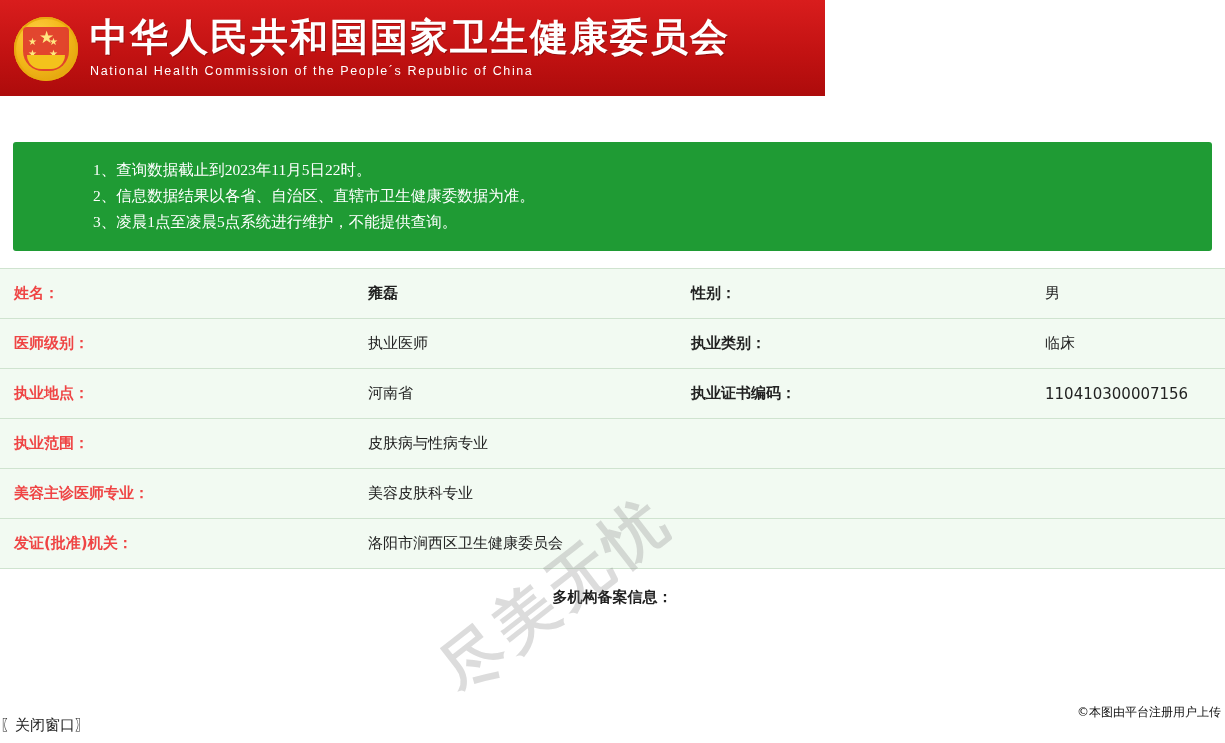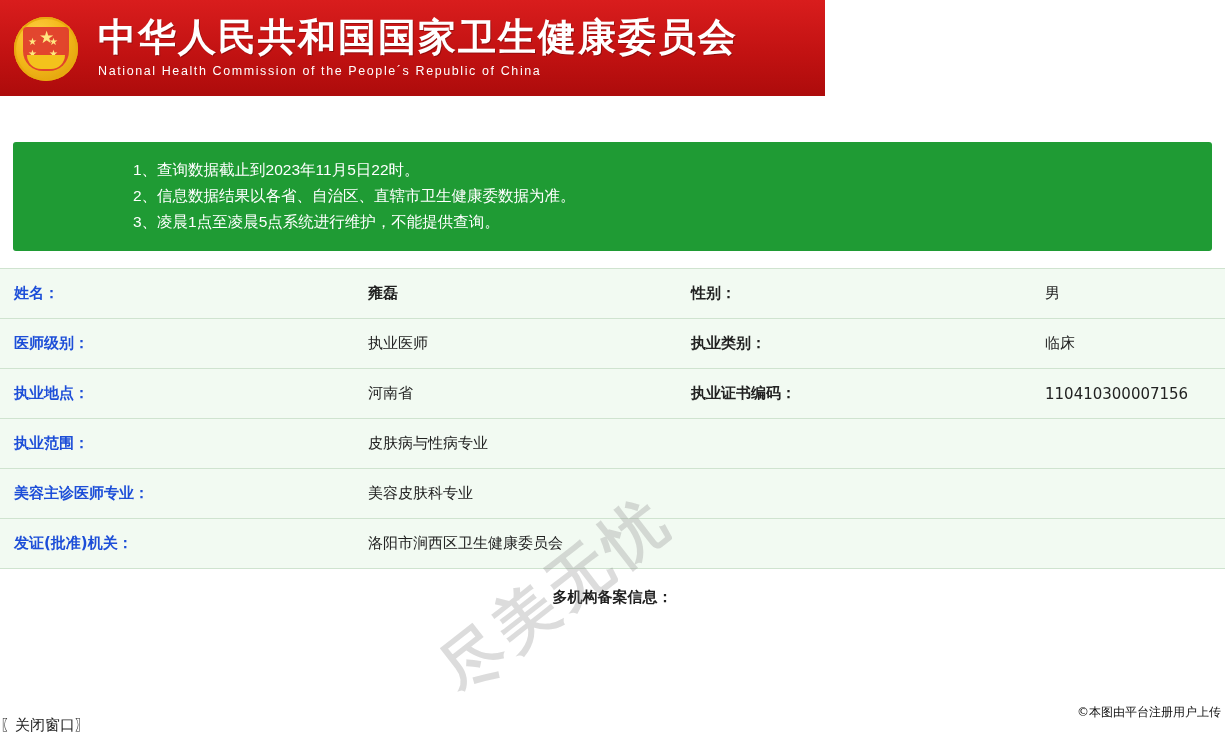--- a/index.html
+++ b/index.html
@@ -65,21 +65,21 @@
   .emblem .s5 { left: 39px; top: 38px; font-size: 10px; }
   .emblem .gear {
     position: absolute;
     left: 17px; top: 44px;
     width: 38px; height: 14px;
     border-radius: 0 0 18px 18px;
     background: #f4c21c;
   }
 
   .banner-text {
-    margin-left: 14px;
+    margin-left: 6px;
     color: #fff;
     line-height: 1.05;
   }
   .banner-cn {
     font-family: "DejaVu Sans", "Liberation Sans", sans-serif;
     font-size: 38px;
     font-weight: bold;
     letter-spacing: 2px;
     text-shadow: 1px 1px 0 rgba(0,0,0,.25);
     white-space: nowrap;
@@ -105,23 +105,23 @@
   .notice {
     background: #1f9b34;
     color: #ffffff;
     border-radius: 3px;
     padding: 15px 0 16px 0;
     box-sizing: border-box;
   }
   .notice-line {
     font-size: 15.5px;
     line-height: 26px;
-    padding-left: 120px;
-    white-space: nowrap;
-    font-family: Liberation Sans, sans-serif;
+    padding-left: 80px;
+    white-space: nowrap;
+    font-family: Liberation Serif, serif;
   }
 
   
   .table-wrap {
     margin-top: 17px;
     padding: 0 0 0 0;
     position: relative;
   }
   table.info {
     width: 1225px;
@@ -133,21 +133,21 @@
     border-top: 1px solid #cfe3cf;
     border-bottom: 1px solid #cfe3cf;
     height: 49px;
     padding: 0 0 0 14px;
     font-size: 15px;
     vertical-align: middle;
     background: #f2faf2;
   }
   td.lbl {
     font-weight: bold;
-    color: #1d4ed8;
+    color: #ef4444;
     width: 340px;
   }
   td.val {
     color: #222;
     font-weight: normal;
   }
   td.val.bold {
     font-weight: bold;
   }
   td.lbl2 {

